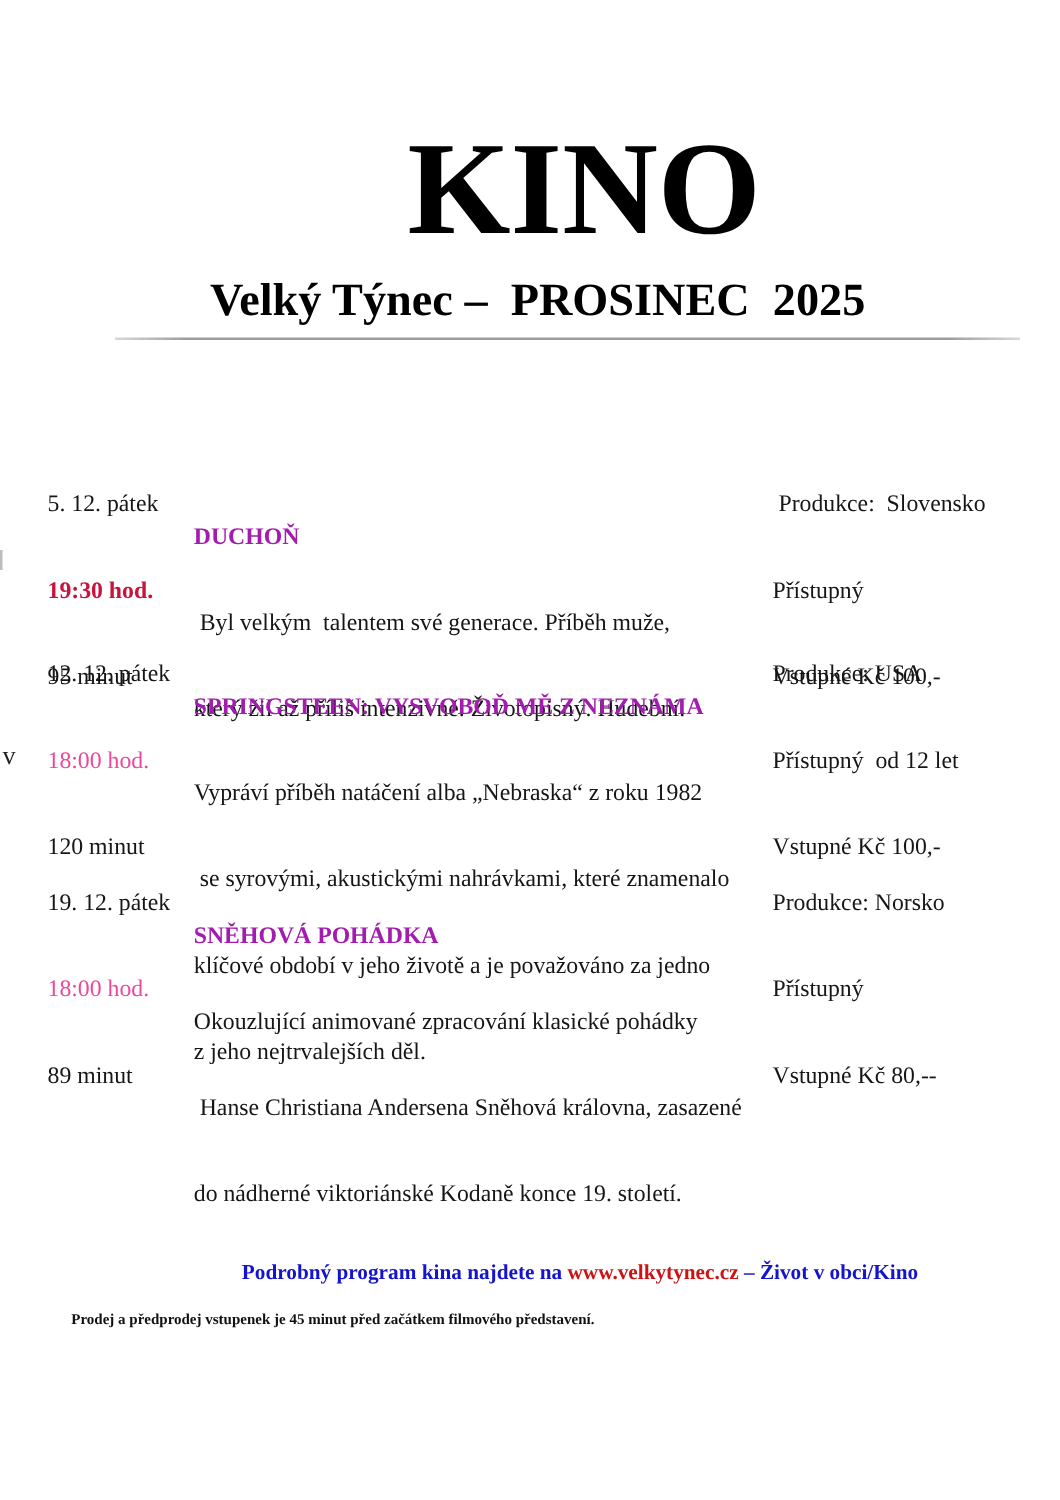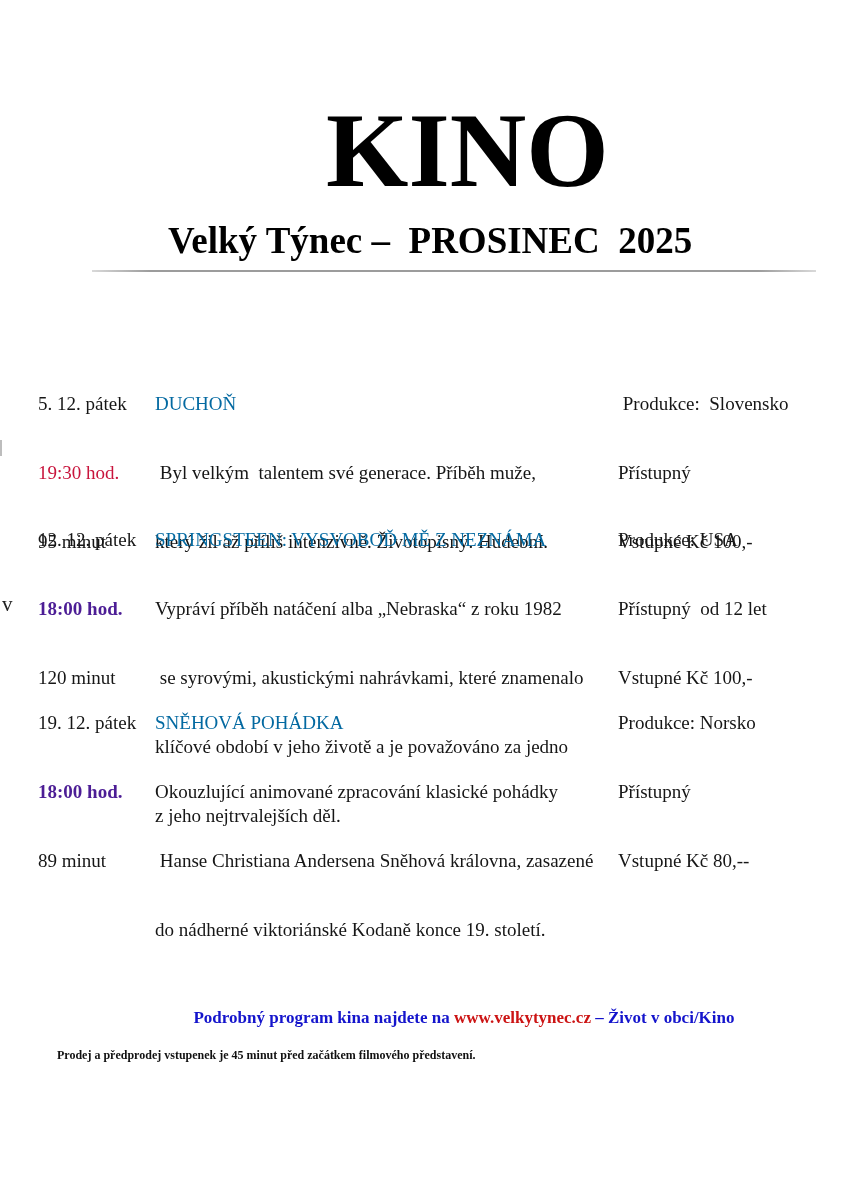--- a/index.html
+++ b/index.html
@@ -18,23 +18,23 @@
     white-space:pre;
   }
   .rule {
     position:absolute; left:92px; top:270px; width:724px; height:2px;
     background:linear-gradient(to right,#d9d9d9,#9c9c9c 8%,#9c9c9c 92%,#d9d9d9);
   }
   .movie { position:absolute; left:0; width:848px; font-size:19px; line-height:23px; }
   .movie .c-date { position:absolute; left:38px;  top:0; white-space:pre; }
   .movie .c-main { position:absolute; left:155px; top:0; white-space:pre; }
   .movie .c-side { position:absolute; left:618px; top:0; white-space:pre; }
-  .movie .m-title { font-weight:400; color:#0369a1; }
-  .t-bold { font-weight:700; color:#4c1d95; }
-  .t-red  { font-weight:400; color:#c8143c; }
+  .movie .m-title { font-weight:700; color:#a21caf;margin-top:26px; }
+  .t-bold { font-weight:400; color:#ec4899; }
+  .t-red  { font-weight:700; color:#c8143c; }
   .edge-tick { position:absolute; left:0; top:440px; width:2px; height:16px; background:#bdbdbd; }
   .v-mark { position:absolute; left:2px; top:594px; font-size:21px; line-height:1; color:#222; }
   .footer-info {
     position:absolute; left:0; top:1008px; width:848px; text-align:center;
     font-size:17px; font-weight:700; color:#1414cc; white-space:pre;padding-left:40px;
   }
   .footer-info .link { color:#cc1414; }
   .footer-sales {
     position:absolute; left:57px; top:1048px;
     font-size:12px; font-weight:700; color:#111; white-space:pre;

